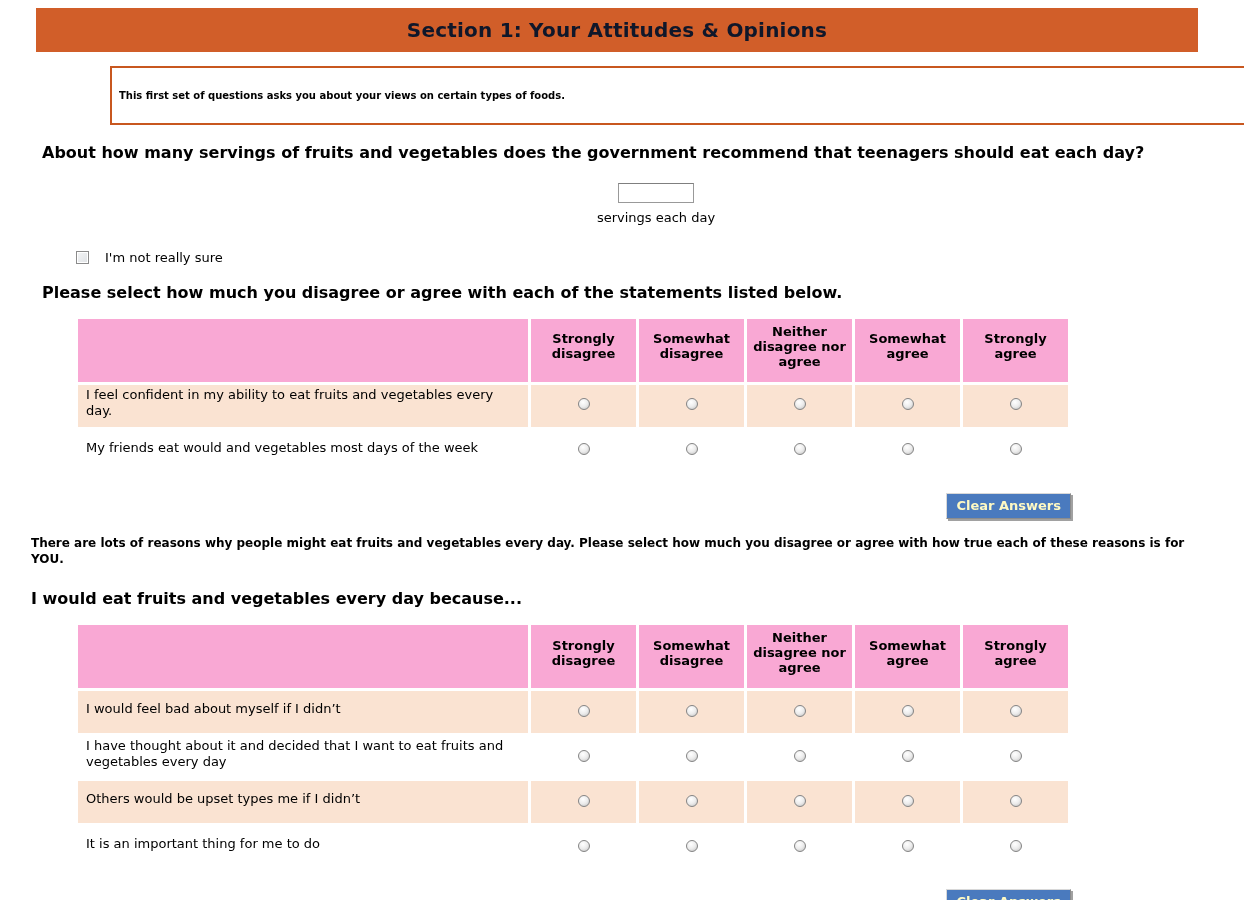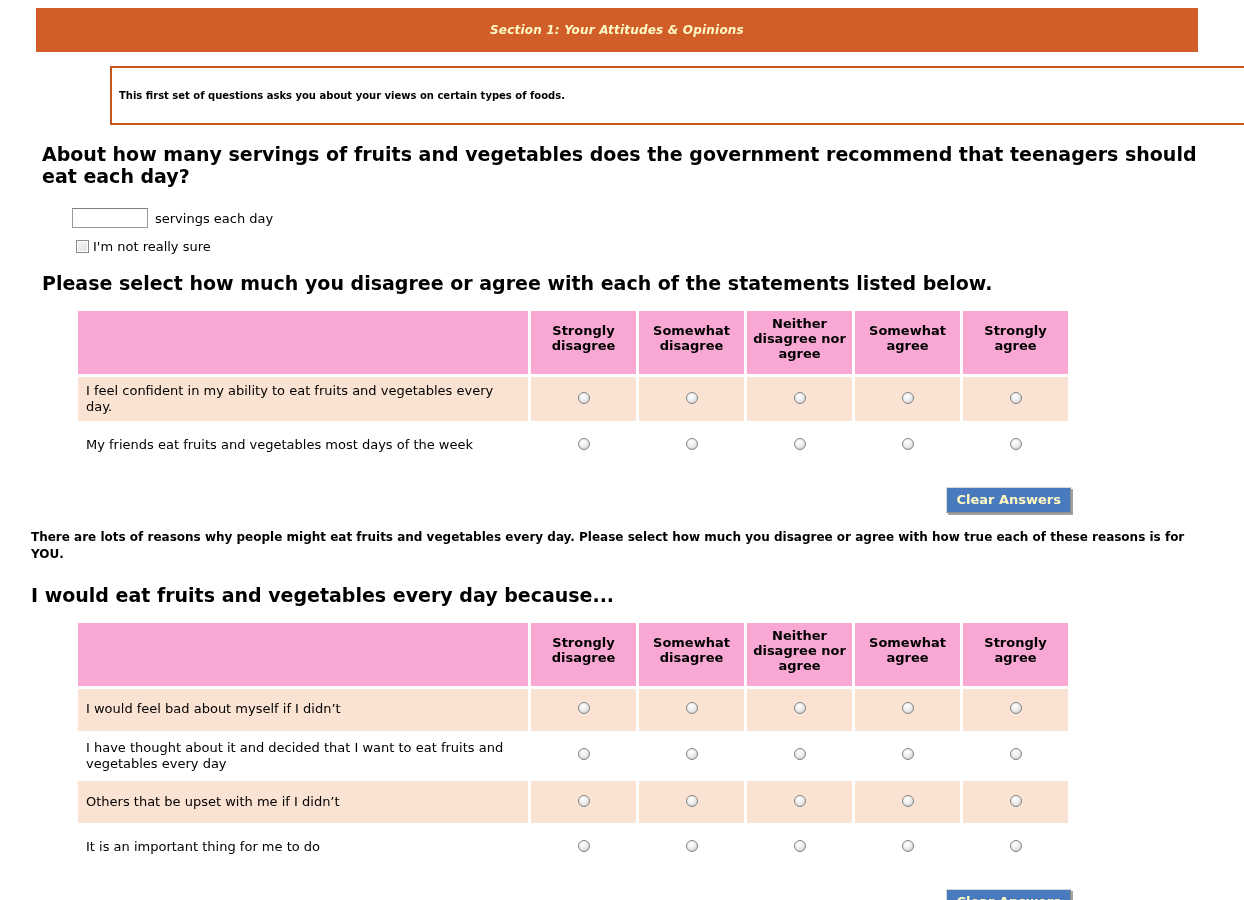--- a/index.html
+++ b/index.html
@@ -6,46 +6,46 @@
   html,body { margin:0; padding:0; background:#fff; }
   body {
     width:1244px; height:900px; overflow:hidden;
     font-family:"DejaVu Sans","Liberation Sans",sans-serif;
     font-size:13px; color:#000;
   }
   .header-bar {
     margin:8px 46px 0 36px; height:44px; background:#d15e29;
     display:flex; align-items:center; justify-content:center;
   }
-  .header-title { color:#fef9c3; font-weight:bold; font-size:12px; letter-spacing:.2px;font-style:italic; }
+  .header-title { color:#0f172a; font-weight:bold; font-size:20px; letter-spacing:.2px; }
   .intro-box {
     margin:14px 0 0 110px; width:1184px;
     border:2px solid #c8571f; padding:22px 7px;
     font-weight:bold; font-size:10px;
   }
-  .q-text { margin:18px 46px 0 42px; font-weight:bold; font-size:19px; }
-  .servings-row { margin:21px 4px 0 72px; display:flex; align-items:center; gap:7px; }
+  .q-text { margin:18px 46px 0 42px; font-weight:bold; font-size:16px; }
+  .servings-row { margin:21px 4px 0 72px; display:flex; align-items:center; gap:7px;flex-direction:column; }
   .text-input {
     width:76px; height:20px; border:1px solid #999; border-top-color:#7f7f7f;
     font-family:inherit; font-size:13px; padding:1px 3px;
   }
-  .checkbox-row { margin:11px 0 0 76px; display:flex; align-items:center; gap:4px; }
+  .checkbox-row { margin:25px 0 0 76px; display:flex; align-items:center; gap:16px; }
   .checkbox {
     width:13px; height:13px; display:inline-block;
     border:1px solid #8b8b8b;
     background:linear-gradient(135deg,#f4f5f6 0%,#dfe2e5 100%);
     box-shadow:inset 0 0 0 1px #fff;
   }
   .likert-wrap { margin-left:75px; width:996px; }
   table.likert { border-collapse:separate; border-spacing:3px; margin-top:14px; table-layout:fixed; }
   td.lk-headcell {
     font-weight:bold; text-align:center; vertical-align:middle;
     padding:6px 4px 12px; font-size:13px; line-height:1.15; background:#f9a8d4;
   }
-  td.lk-labelcell { text-align:left; padding:6px 12px 6px 8px; vertical-align:middle; font-size:13px; line-height:1.25; }
+  td.lk-labelcell { text-align:left; padding:0 12px 6px 8px; vertical-align:middle; font-size:13px; line-height:1.25; }
   td.lk-radiocell { text-align:center; vertical-align:middle; height:42px; }
   tr.alt td { background:#fae3d2; }
   .radio {
     display:inline-block; width:12px; height:12px; border-radius:50%;
     border:1px solid #848484;
     background:radial-gradient(circle at 40% 32%, #ffffff 0%, #ececec 50%, #bdbdbd 100%);
     cursor:pointer;
   }
   .clear-row { text-align:right; margin-top:18px; width:996px; }
   .clear-btn {
@@ -117,21 +117,21 @@
           </tr>
           <tr class="alt">
             <td class="lk-labelcell">I feel confident in my ability to eat fruits and vegetables every day.</td>
             <td class="lk-radiocell"><span class="radio"></span></td>
             <td class="lk-radiocell"><span class="radio"></span></td>
             <td class="lk-radiocell"><span class="radio"></span></td>
             <td class="lk-radiocell"><span class="radio"></span></td>
             <td class="lk-radiocell"><span class="radio"></span></td>
           </tr>
           <tr class="">
-            <td class="lk-labelcell">My friends eat fruits and vegetables most days of the week</td>
+            <td class="lk-labelcell">My friends eat would and vegetables most days of the week</td>
             <td class="lk-radiocell"><span class="radio"></span></td>
             <td class="lk-radiocell"><span class="radio"></span></td>
             <td class="lk-radiocell"><span class="radio"></span></td>
             <td class="lk-radiocell"><span class="radio"></span></td>
             <td class="lk-radiocell"><span class="radio"></span></td>
           </tr>
         </tbody>
       </table>
     <div class="clear-row">
       <button class="clear-btn">Clear Answers</button>
@@ -170,21 +170,21 @@
           </tr>
           <tr class="">
             <td class="lk-labelcell">I have thought about it and decided that I want to eat fruits and vegetables every day</td>
             <td class="lk-radiocell"><span class="radio"></span></td>
             <td class="lk-radiocell"><span class="radio"></span></td>
             <td class="lk-radiocell"><span class="radio"></span></td>
             <td class="lk-radiocell"><span class="radio"></span></td>
             <td class="lk-radiocell"><span class="radio"></span></td>
           </tr>
           <tr class="alt">
-            <td class="lk-labelcell">Others that be upset with me if I didn’t</td>
+            <td class="lk-labelcell">Others would be upset types me if I didn’t</td>
             <td class="lk-radiocell"><span class="radio"></span></td>
             <td class="lk-radiocell"><span class="radio"></span></td>
             <td class="lk-radiocell"><span class="radio"></span></td>
             <td class="lk-radiocell"><span class="radio"></span></td>
             <td class="lk-radiocell"><span class="radio"></span></td>
           </tr>
           <tr class="">
             <td class="lk-labelcell">It is an important thing for me to do</td>
             <td class="lk-radiocell"><span class="radio"></span></td>
             <td class="lk-radiocell"><span class="radio"></span></td>

